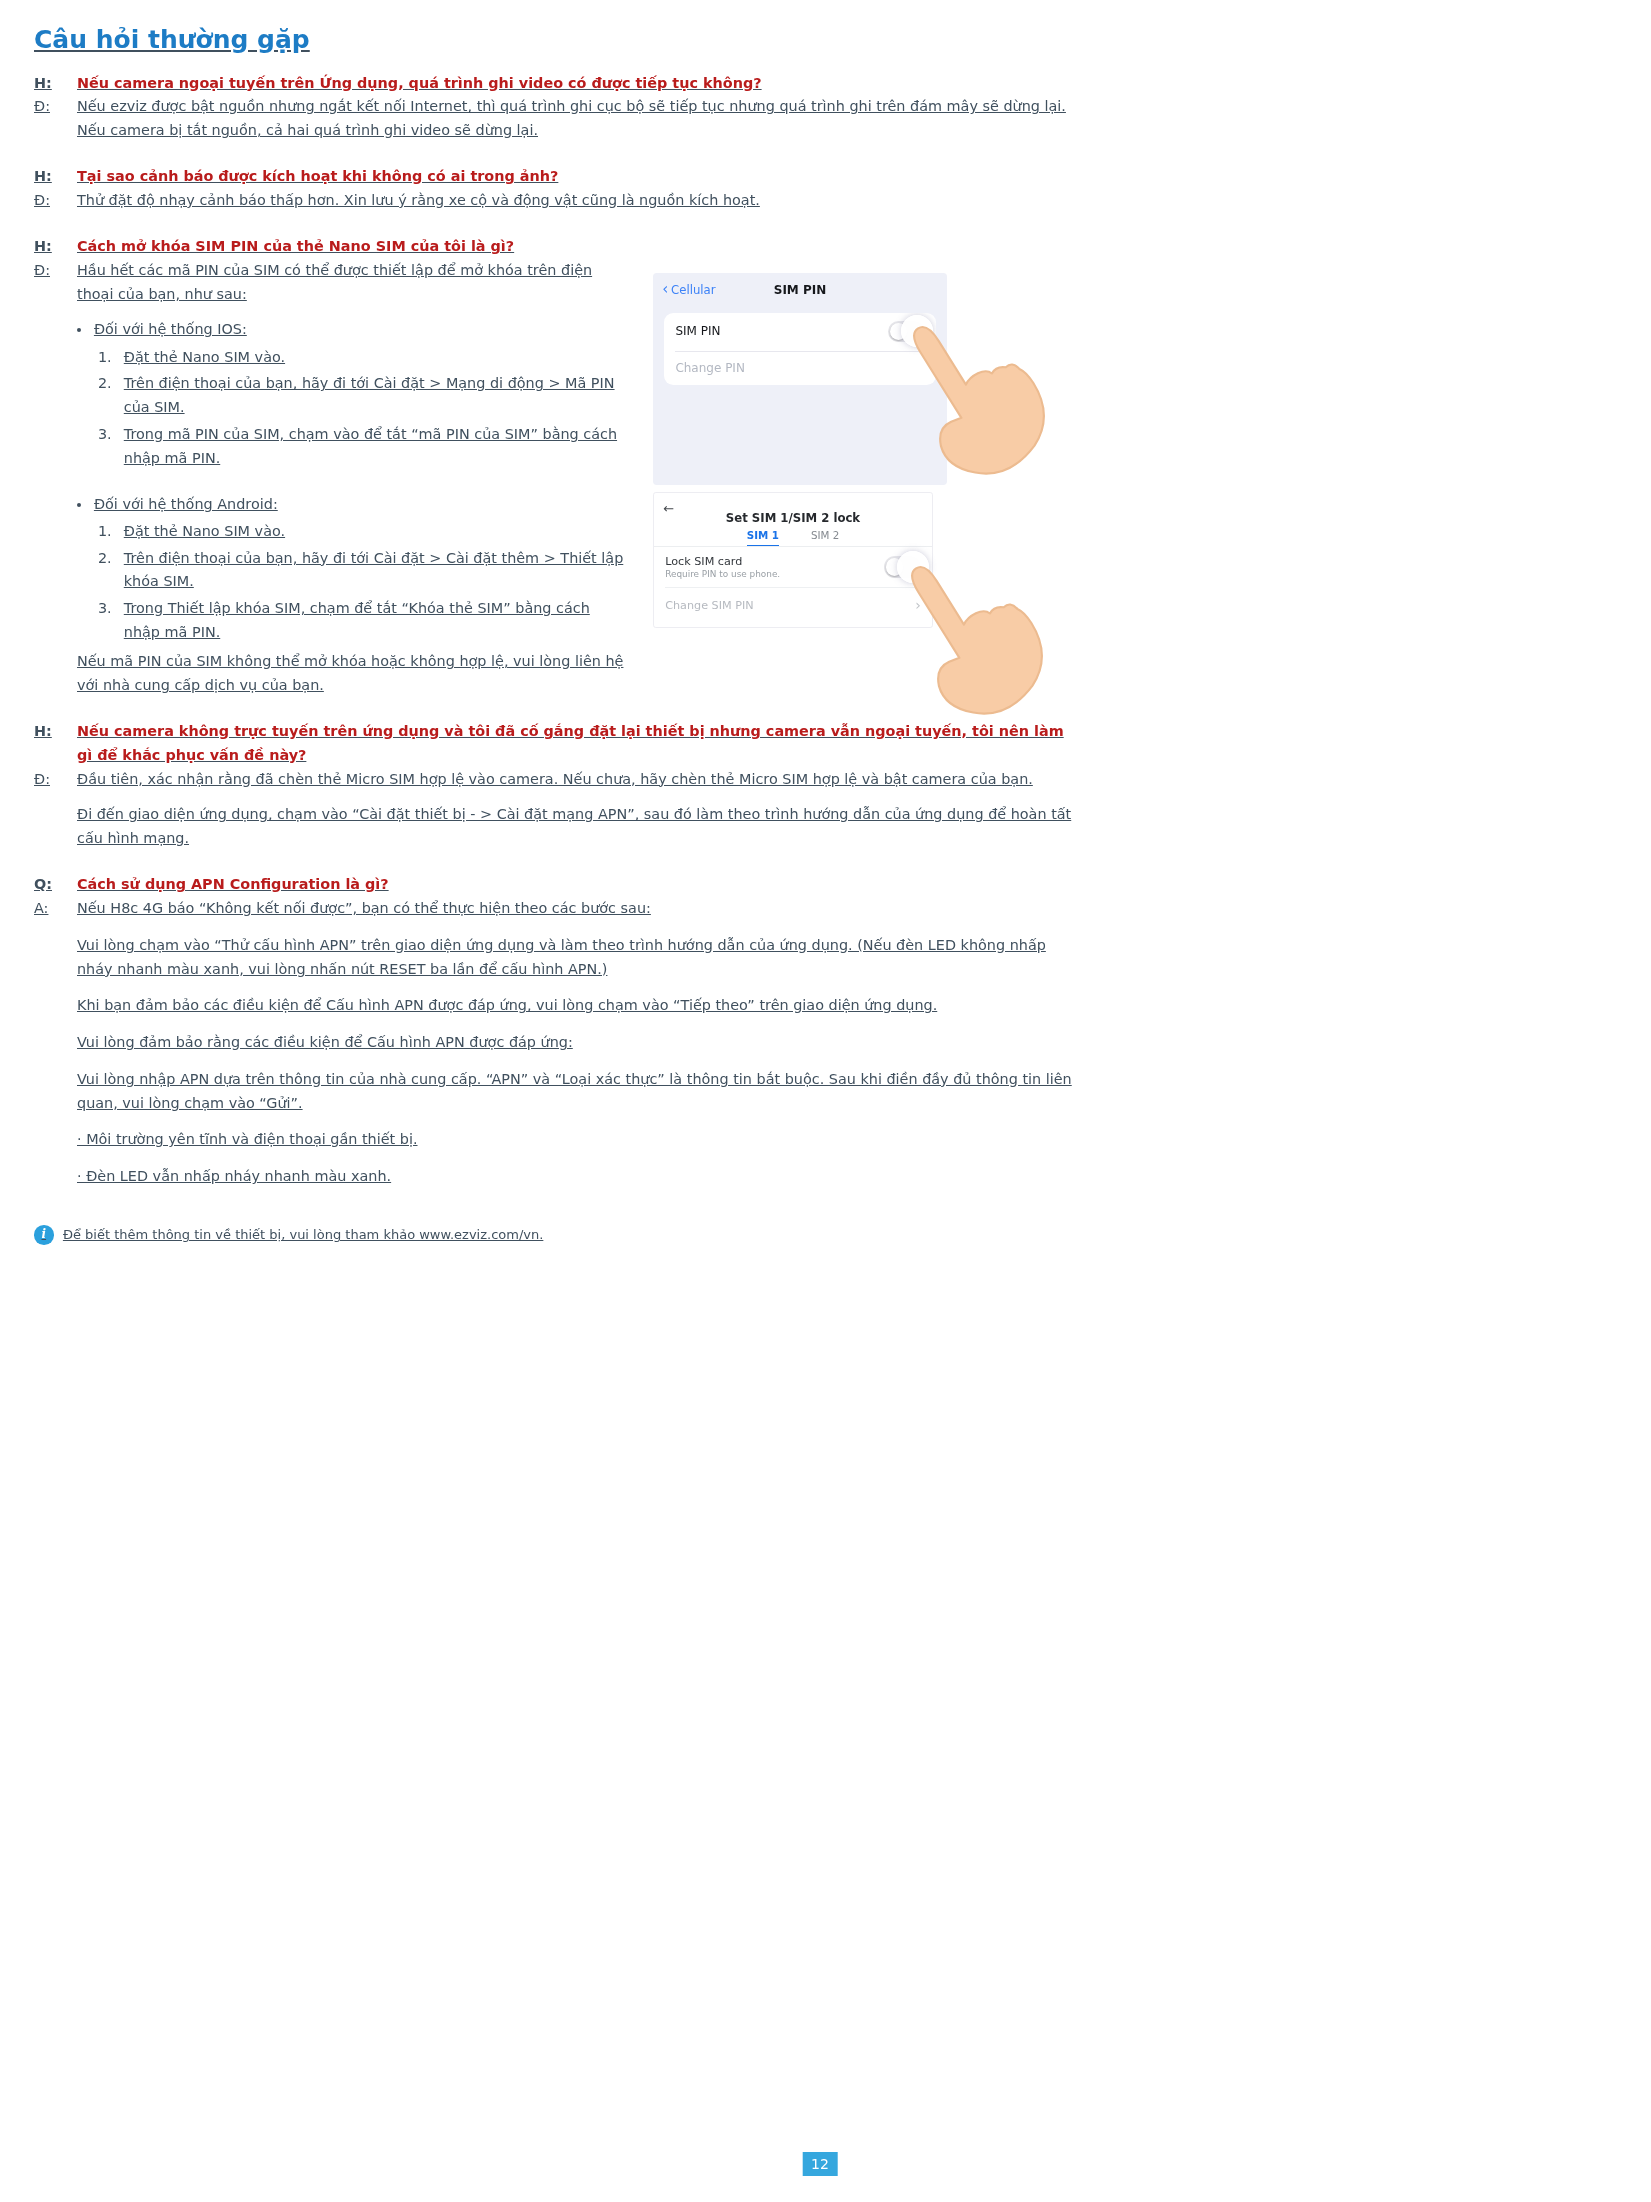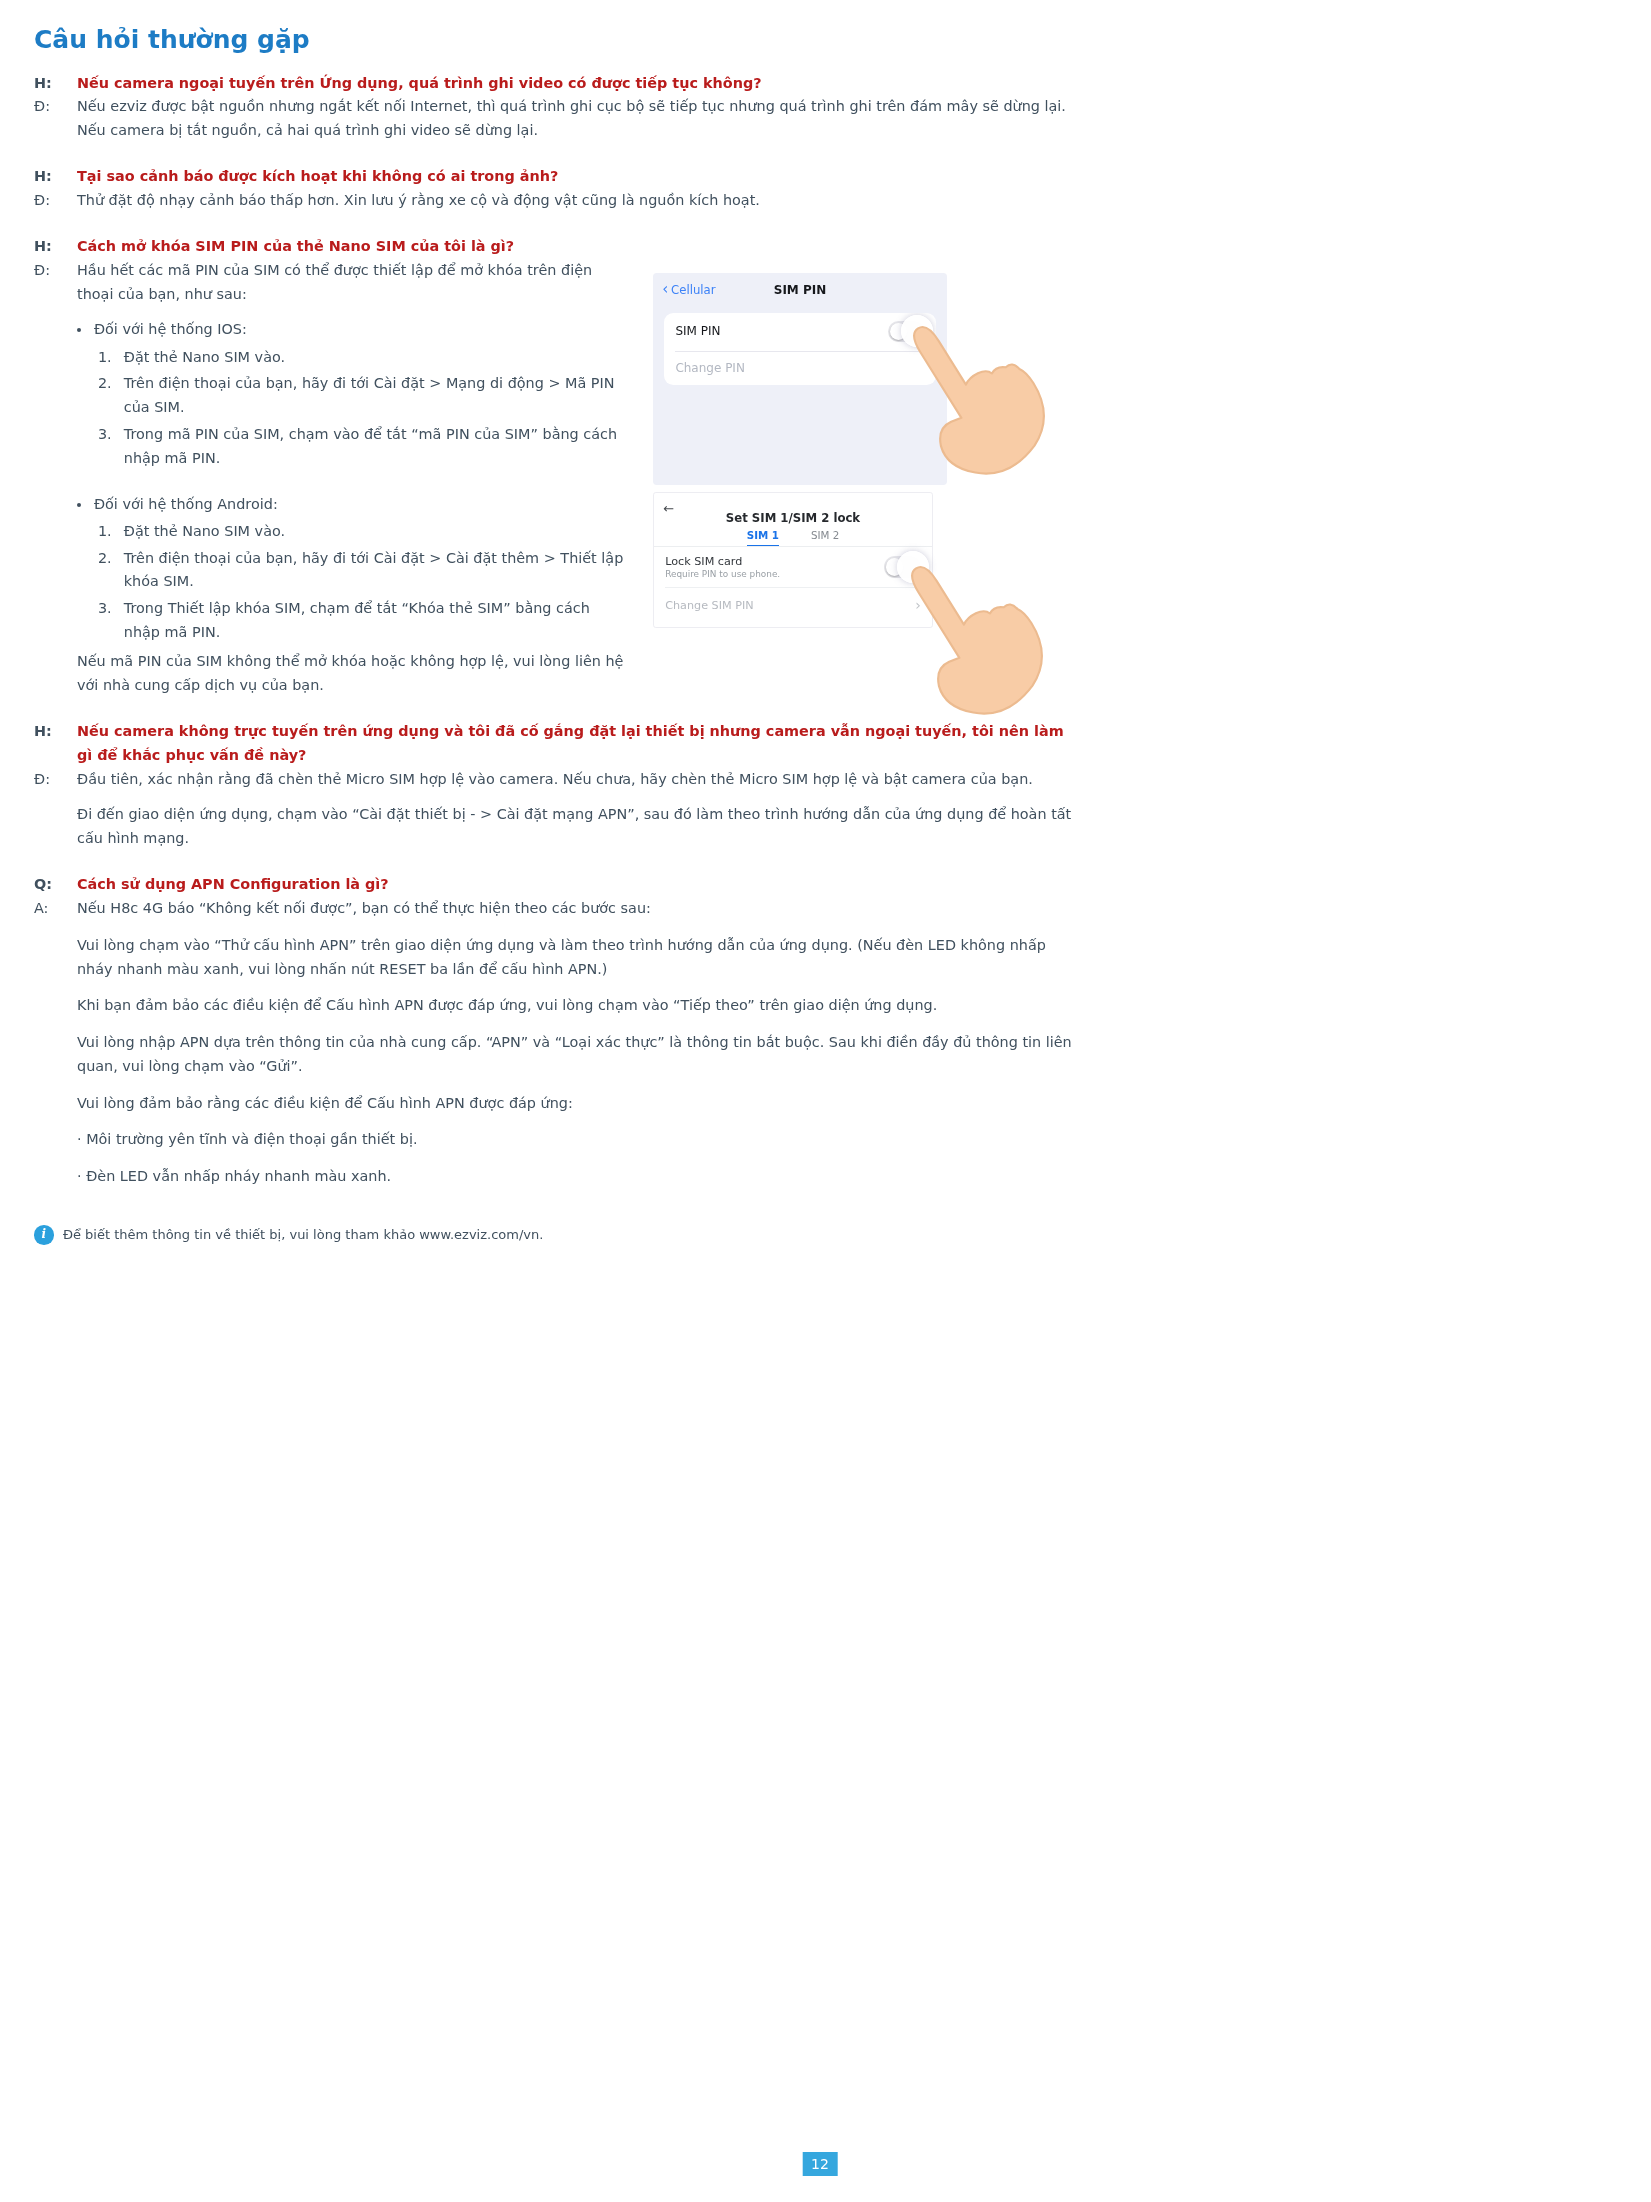--- a/index.html
+++ b/index.html
@@ -8,20 +8,21 @@
     position: relative;
     width: 1640px;
     height: 2203px;
     background: #ffffff;
     font-family: "DejaVu Sans", sans-serif;
     font-size: 14.4px;
     line-height: 1.65;
     color: #40505e;
     overflow: hidden;
     padding: 24px 52px 16px 34px;
+    text-decoration: underline;
   }
   h1.doc-title {
     margin: 0 0 15px 0;
     font-size: 25px;
     line-height: 1.3;
     color: #1d7cc5;
     font-weight: bold;
   }
   .qa { margin-bottom: 22.4px; }
   .row { display: flex; align-items: flex-start; }
@@ -174,22 +175,22 @@
     <div class="row">
       <span class="lab">Q:</span>
       <div class="content content-wide question">Cách sử dụng APN Configuration là gì?</div>
     </div>
     <div class="row">
       <span class="lab reg">A:</span>
       <div class="content content-wide">
         <p>Nếu H8c 4G báo “Không kết nối được”, bạn có thể thực hiện theo các bước sau:</p>
         <p>Vui lòng chạm vào “Thử cấu hình APN” trên giao diện ứng dụng và làm theo trình hướng dẫn của ứng dụng. (Nếu đèn LED không nhấp nháy nhanh màu xanh, vui lòng nhấn nút RESET ba lần để cấu hình APN.)</p>
         <p>Khi bạn đảm bảo các điều kiện để Cấu hình APN được đáp ứng, vui lòng chạm vào “Tiếp theo” trên giao diện ứng dụng.</p>
+        <p>Vui lòng đảm bảo rằng các điều kiện để Cấu hình APN được đáp ứng:</p>
         <p>Vui lòng nhập APN dựa trên thông tin của nhà cung cấp. “APN” và “Loại xác thực” là thông tin bắt buộc. Sau khi điền đầy đủ thông tin liên quan, vui lòng chạm vào “Gửi”.</p>
-        <p>Vui lòng đảm bảo rằng các điều kiện để Cấu hình APN được đáp ứng:</p>
         <p>· Môi trường yên tĩnh và điện thoại gần thiết bị.</p>
         <p>· Đèn LED vẫn nhấp nháy nhanh màu xanh.</p>
       </div>
     </div>
   </section>
 
   <div class="info-row">
     <span class="info-icon">i</span>
     <span class="info-text">Để biết thêm thông tin về thiết bị, vui lòng tham khảo www.ezviz.com/vn.</span>
   </div>

